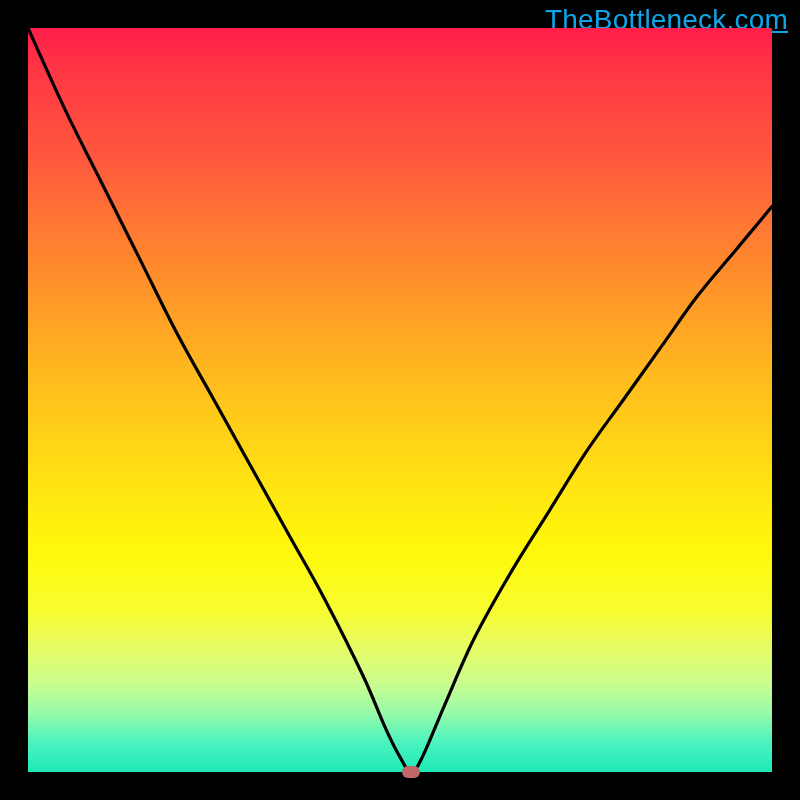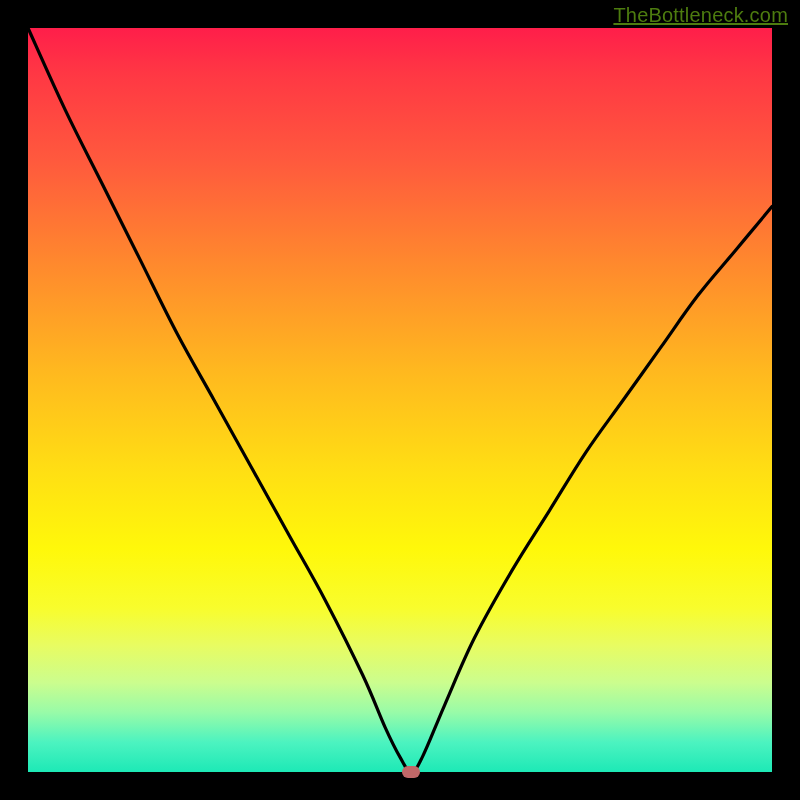--- a/index.html
+++ b/index.html
@@ -38,22 +38,22 @@
       #cbfd8e 88%,
       #98fba8 92%,
       #4cf3c0 96%,
       #1de9b6 100%
     );
   }
   .watermark {
     position: absolute;
     top: 4px;
     right: 12px;
-    color: #4d7c0f;
-    font-size: 20px;
+    color: #0ea5e9;
+    font-size: 28px;
     font-weight: 400;
     letter-spacing: 0.2px;
     user-select: none;
     text-decoration: underline;
   }
   svg.curve {
     position: absolute;
     left: 0;
     top: 0;
     width: 744px;

